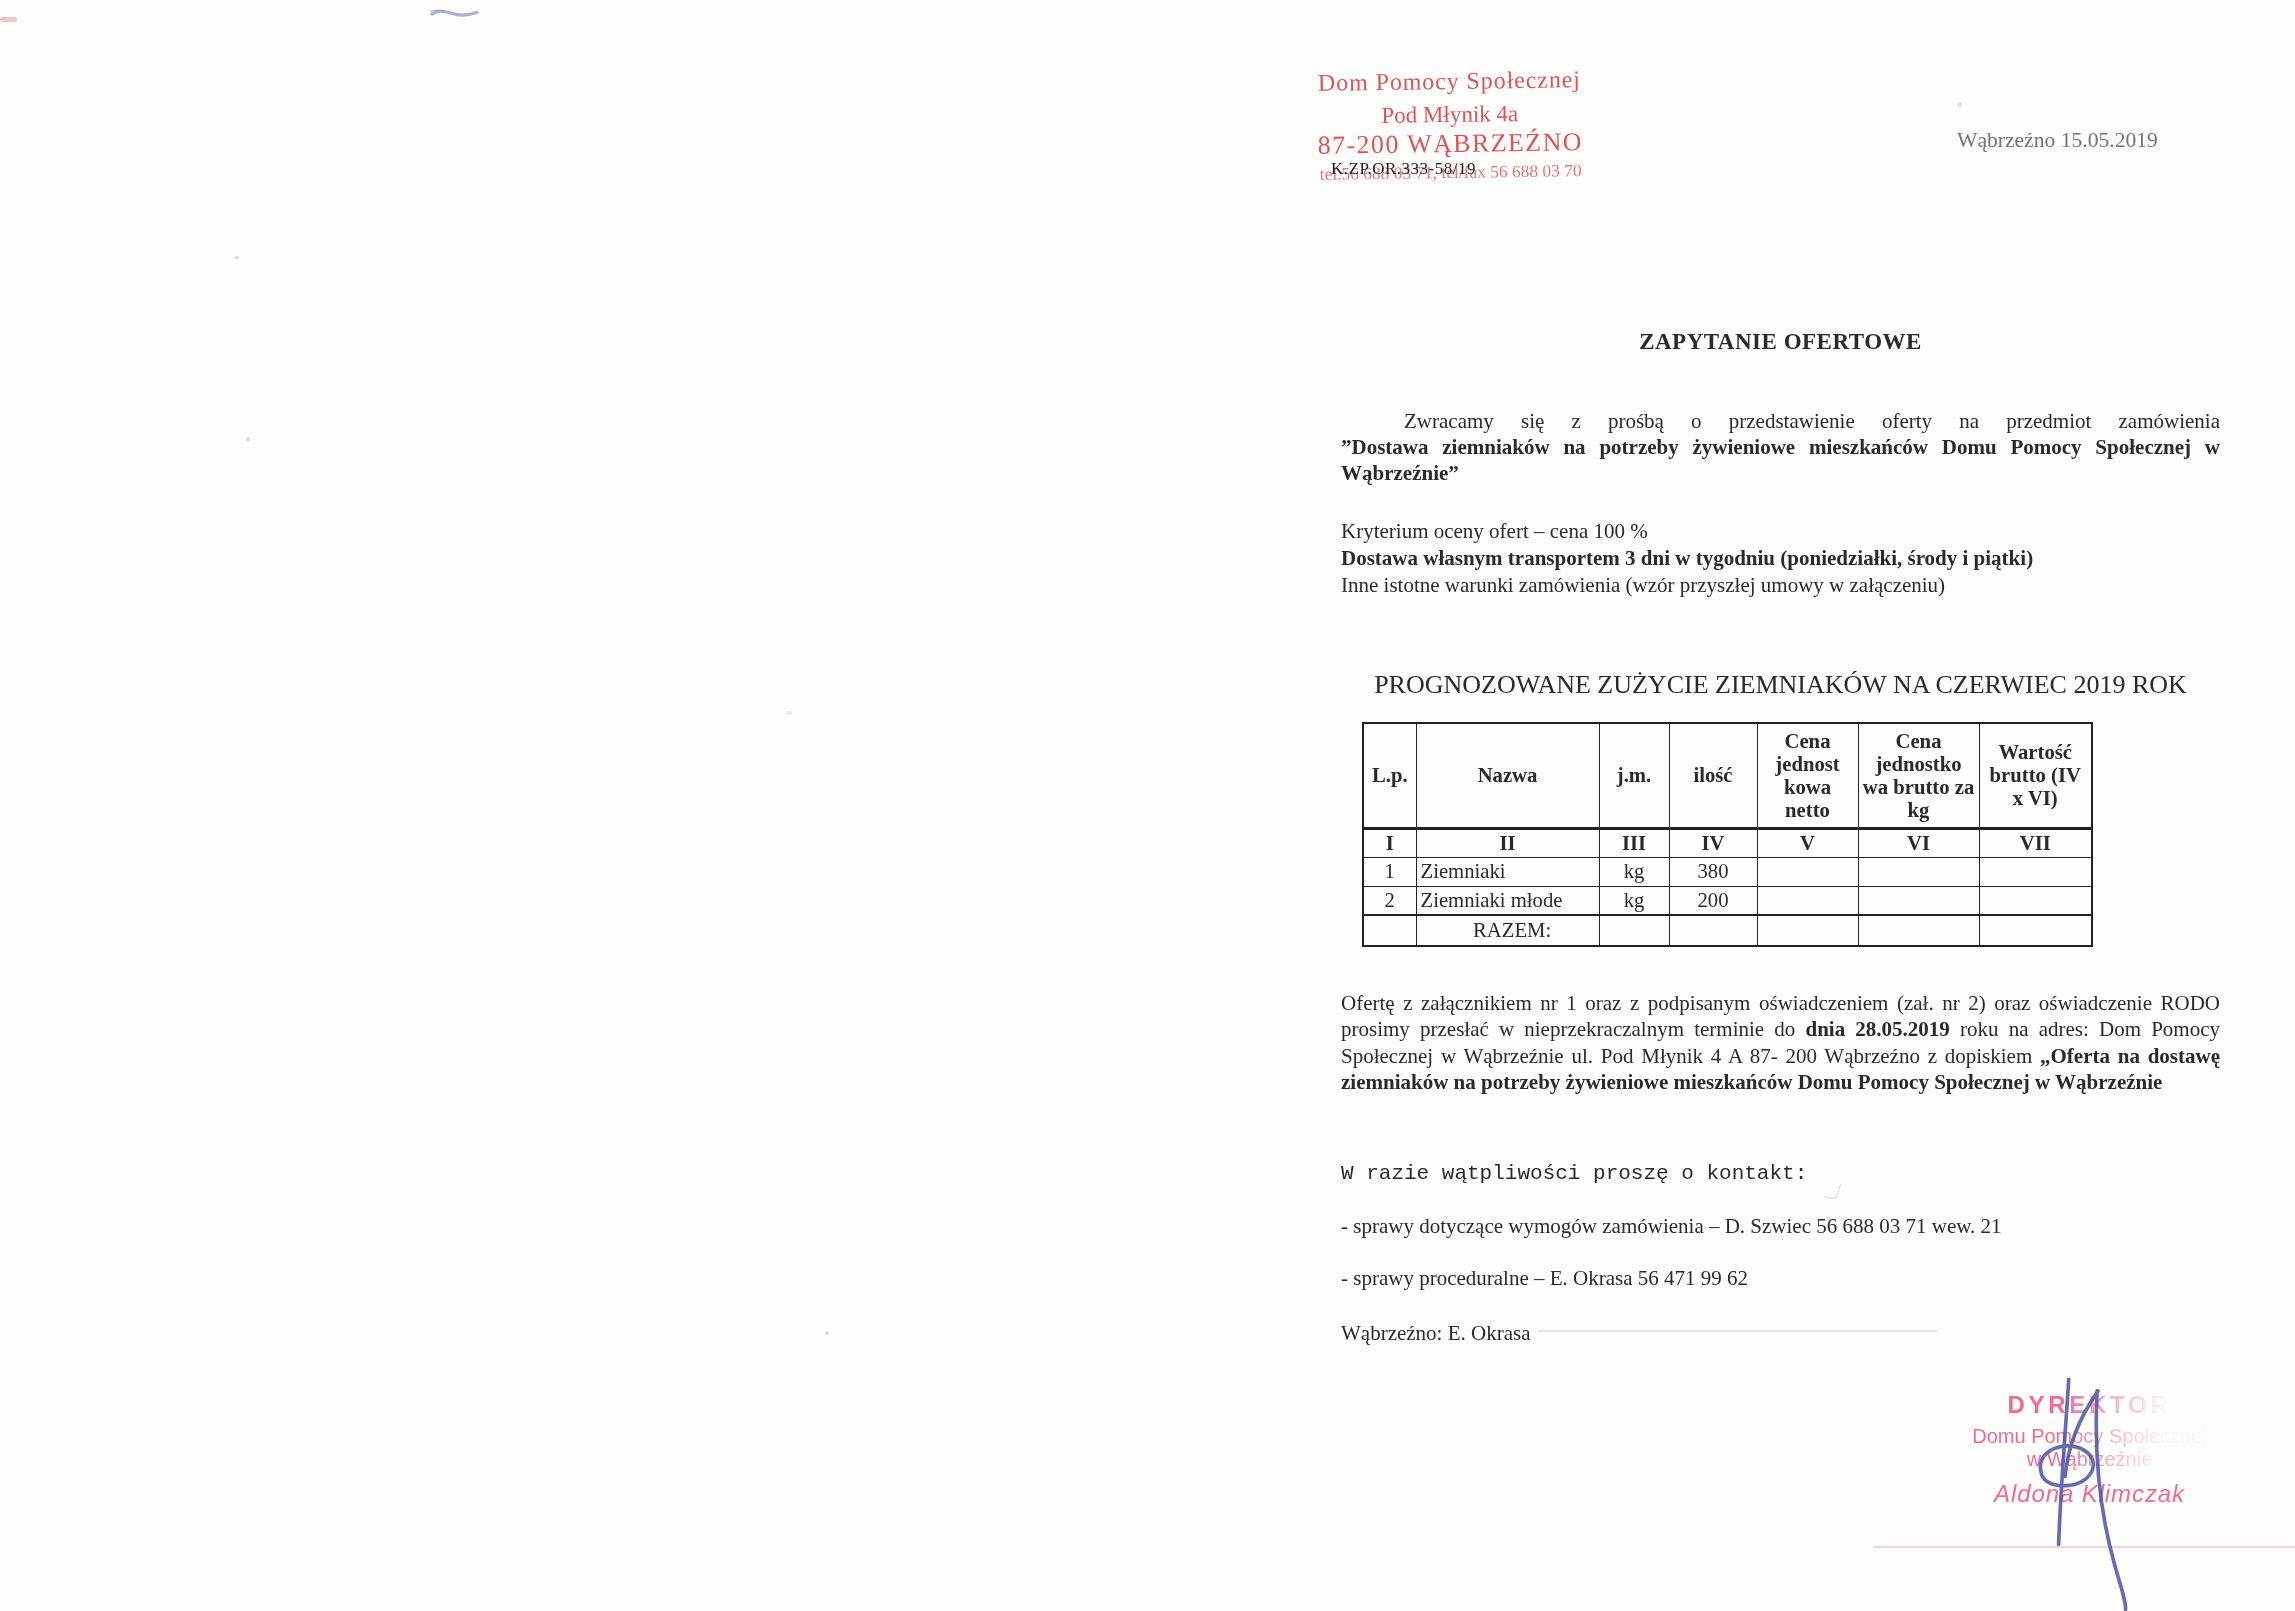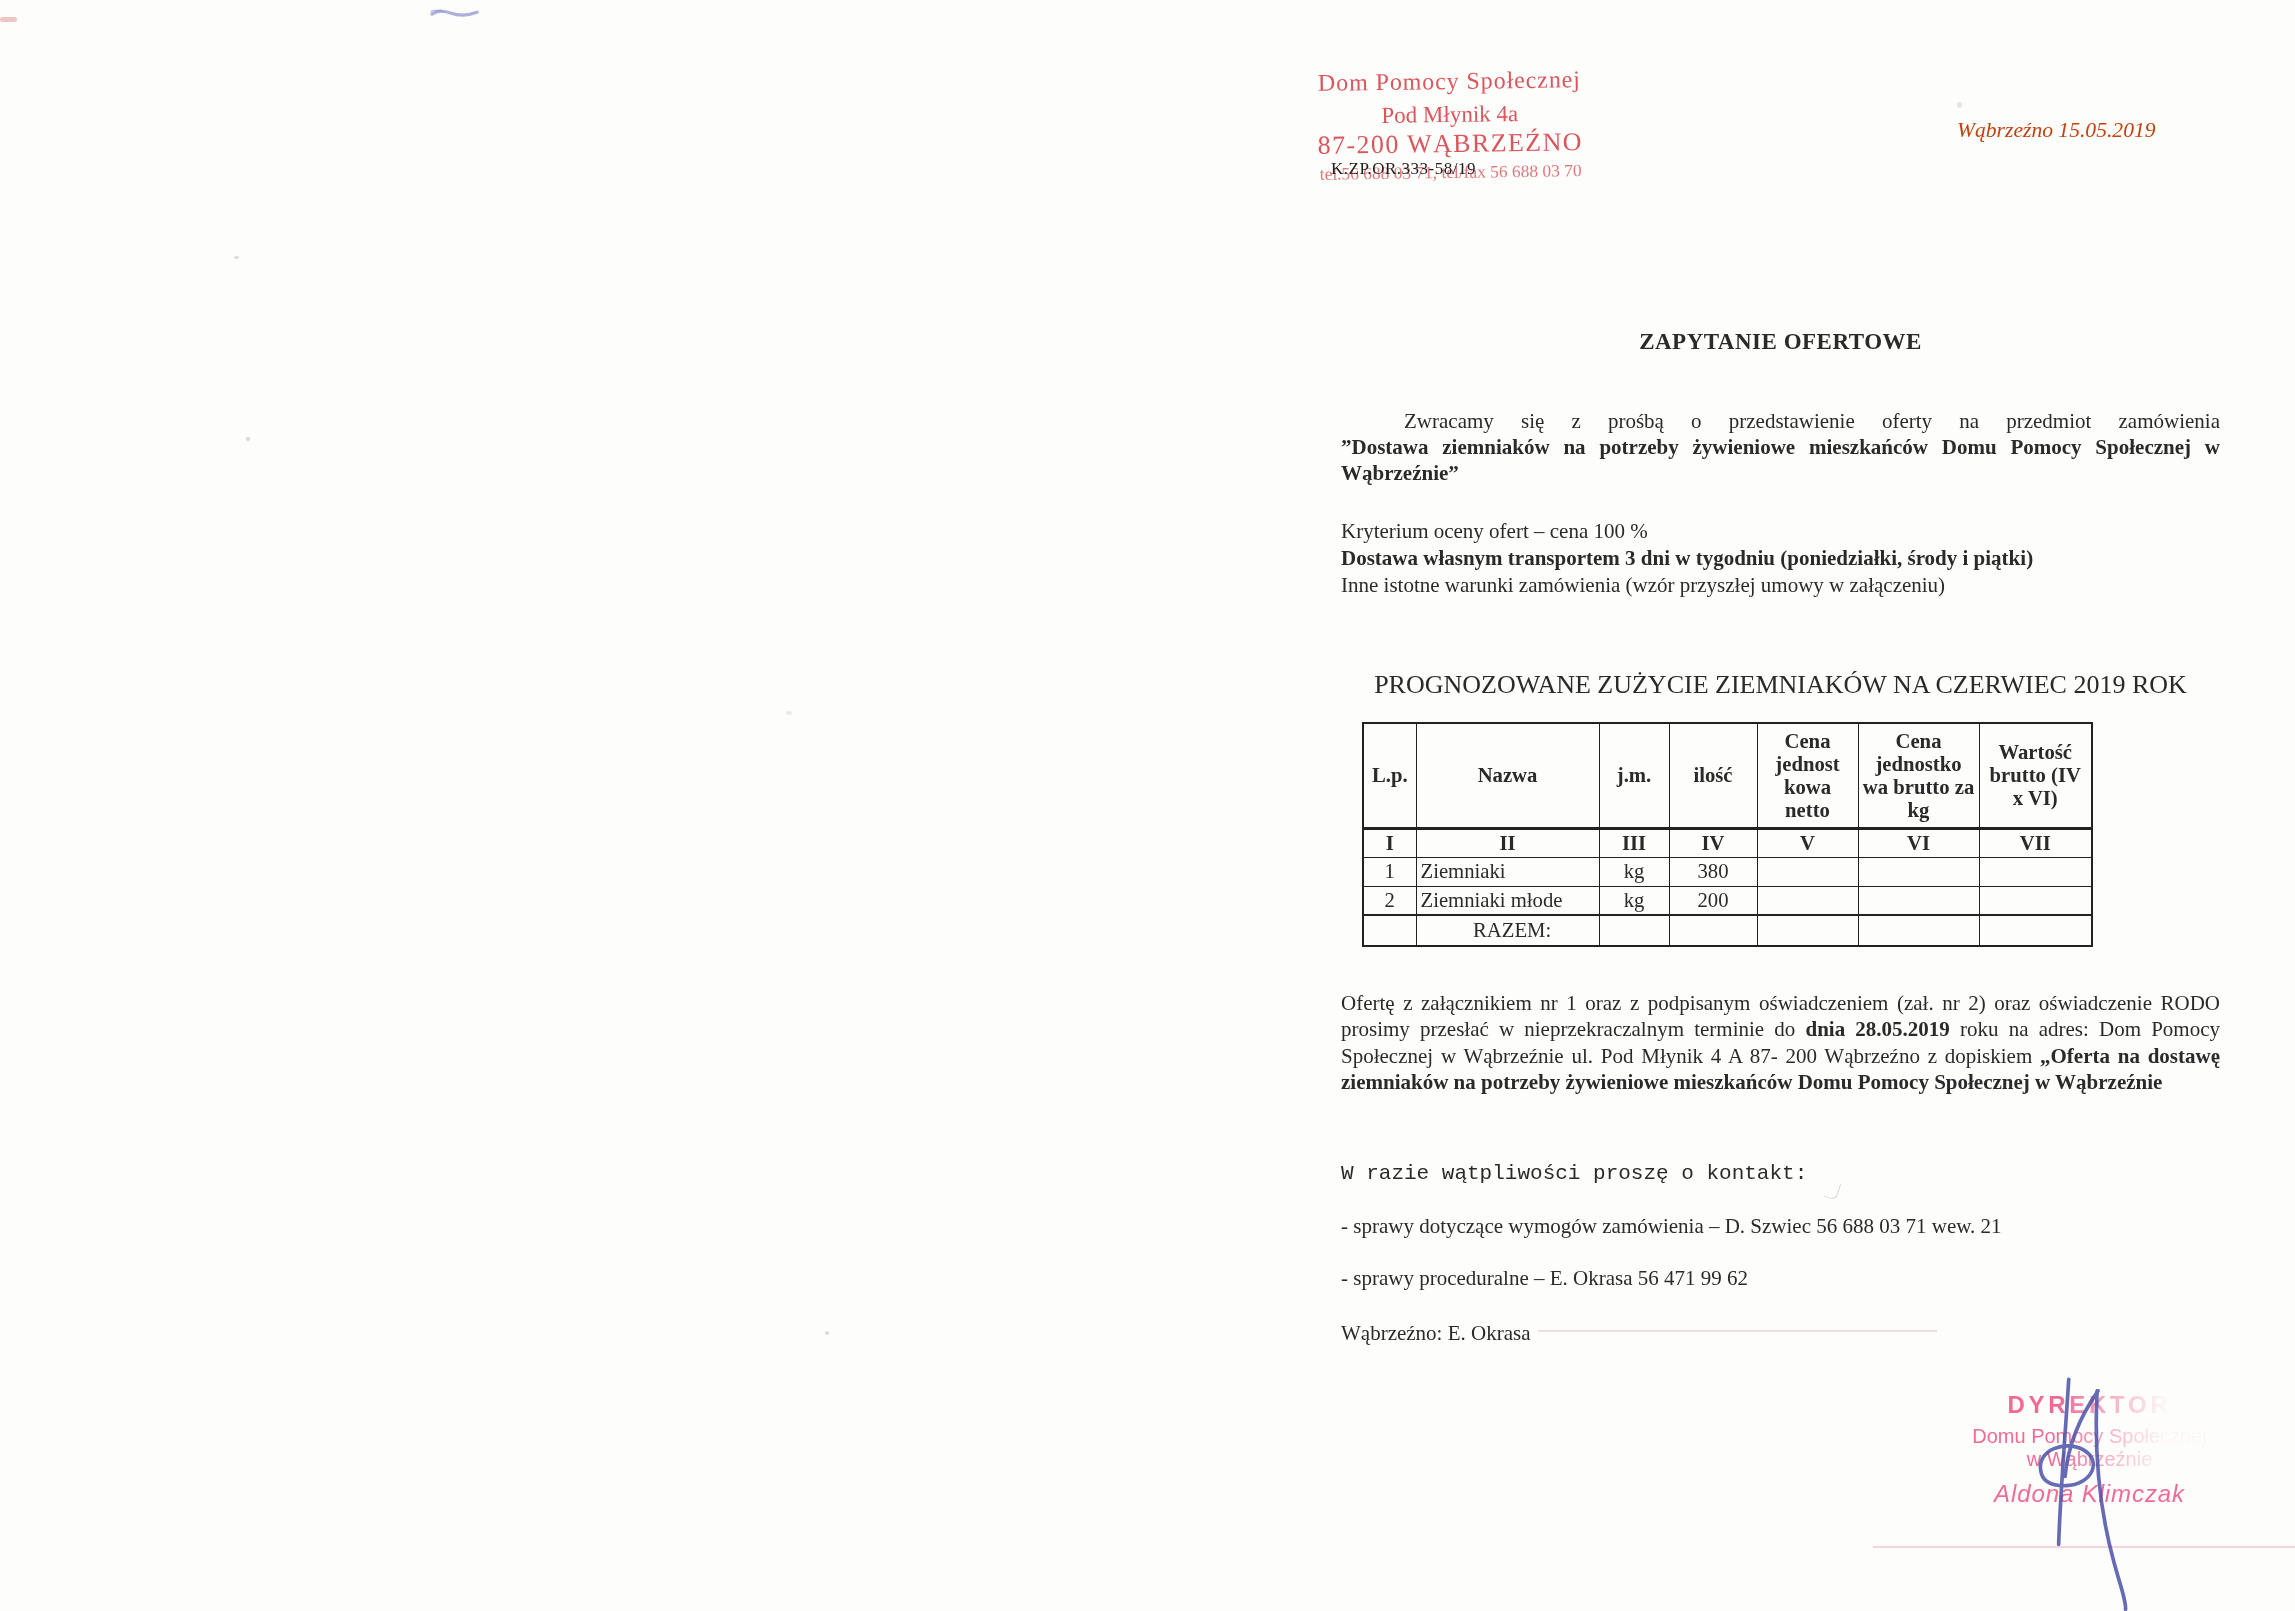--- a/index.html
+++ b/index.html
@@ -24,21 +24,21 @@
 
   
   .stamp-top{left:1303px;top:68px;width:294px;text-align:center;
     color:#d84a50;transform:rotate(-0.8deg);opacity:.93;}
   .stamp-top .l1{font-size:24px;letter-spacing:0.9px;}
   .stamp-top .l2{font-size:23px;margin-top:7.3px;}
   .stamp-top .l3{font-size:26px;letter-spacing:1.4px;margin-top:0.9px;}
   .stamp-top .l4{font-size:17.4px;margin-top:2.8px;opacity:.8;white-space:nowrap;}
 
   .refnum{left:1331px;top:143px;font-size:17px;color:#1f1f1f;letter-spacing:0.5px;margin-top:16px;}
-  .dateline{left:1957px;top:118px;font-size:21.6px;color:#c2410c;font-style:italic;}
+  .dateline{left:1957px;top:128px;font-size:21.6px;color:#737373;}
 
   .doc-title{left:1341px;width:879px;top:329px;text-align:center;
     font-weight:bold;font-size:23px;letter-spacing:0.5px;}
 
   .intro{left:1341px;width:879px;top:408px;font-size:21px;line-height:26px;text-align:justify;}
   .intro .first{display:block;text-indent:63px;text-align:justify;text-align-last:justify;}
   .intro .subject{display:block;font-weight:bold;}
 
   .terms{left:1341px;width:879px;top:518px;font-size:21px;line-height:27px;}
   .terms .b{font-weight:bold;}

